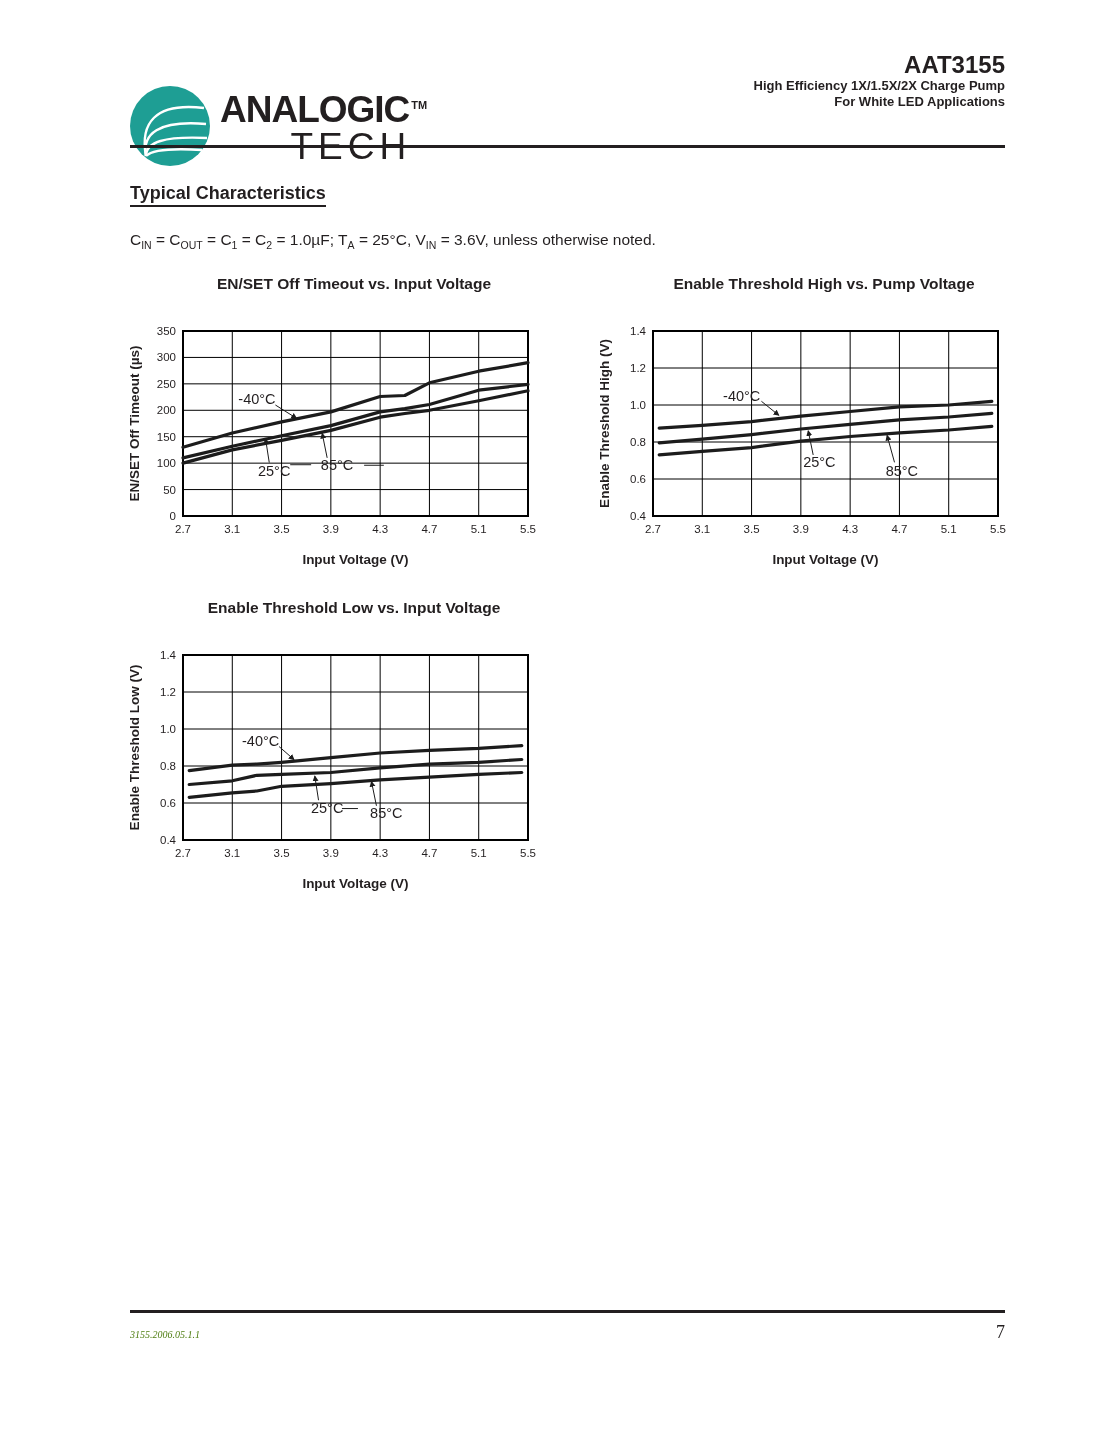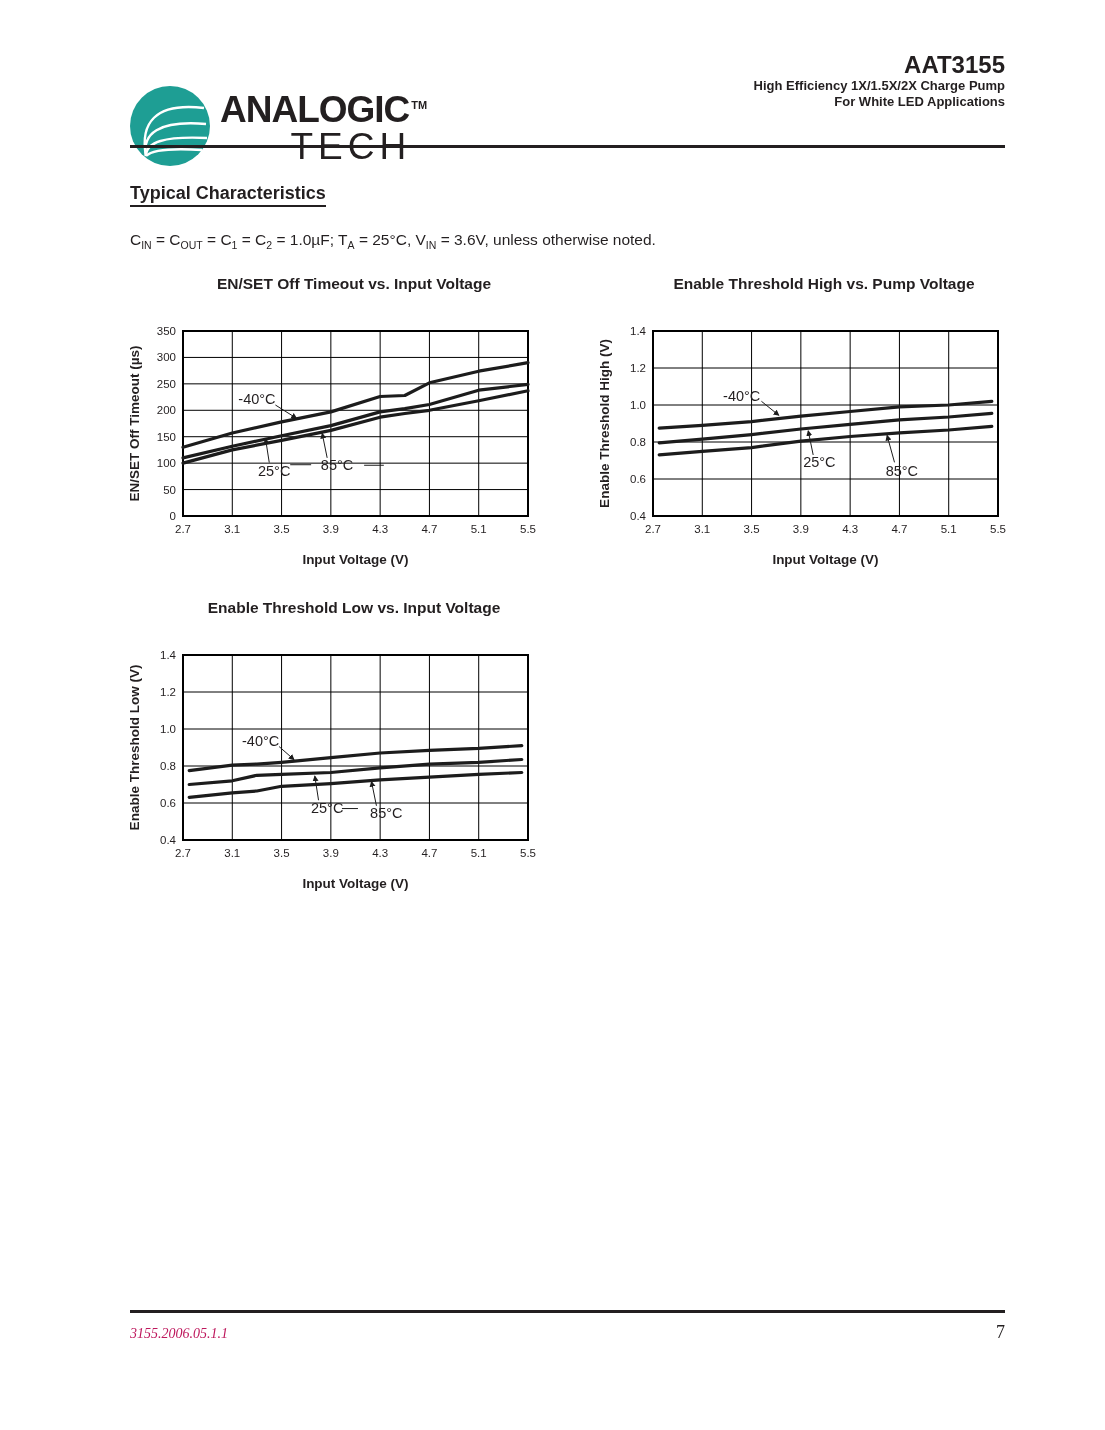--- a/index.html
+++ b/index.html
@@ -33,21 +33,21 @@
   .chart-title { font-size:15.5px; font-weight:700; text-align:center; padding-left:18px; white-space:nowrap; }
   .chart-svg { display:block; margin-top:26px; }
   .chart-svg text { fill:#231f20; font-family:"Liberation Sans", sans-serif; }
   .chart-svg .tick { font-size:11.5px; }
   .chart-svg .axis-title { font-size:13.5px; font-weight:700; }
   .chart-svg .ann { font-size:14.5px; }
   
   .footer { position:absolute; left:130px; right:100px; top:1310px; }
   .footer-rule { height:3px; background:#231f20; }
   .footer-row { display:flex; justify-content:space-between; align-items:baseline; margin-top:9px; }
-  .doc-id { font-family:"Liberation Serif", serif; font-style:italic; font-size:14px; color:#be185d; }
+  .doc-id { font-family:"Liberation Serif", serif; font-style:italic; font-size:10px; color:#4d7c0f; }
   .page-num { font-family:"Liberation Serif", serif; font-size:18px; }
 </style>
 </head>
 <body>
 
 <div class="page">
 
   <div class="header">
     <div class="brand">
       <svg class="logo-mark" viewBox="0 0 80 80" aria-hidden="true">

